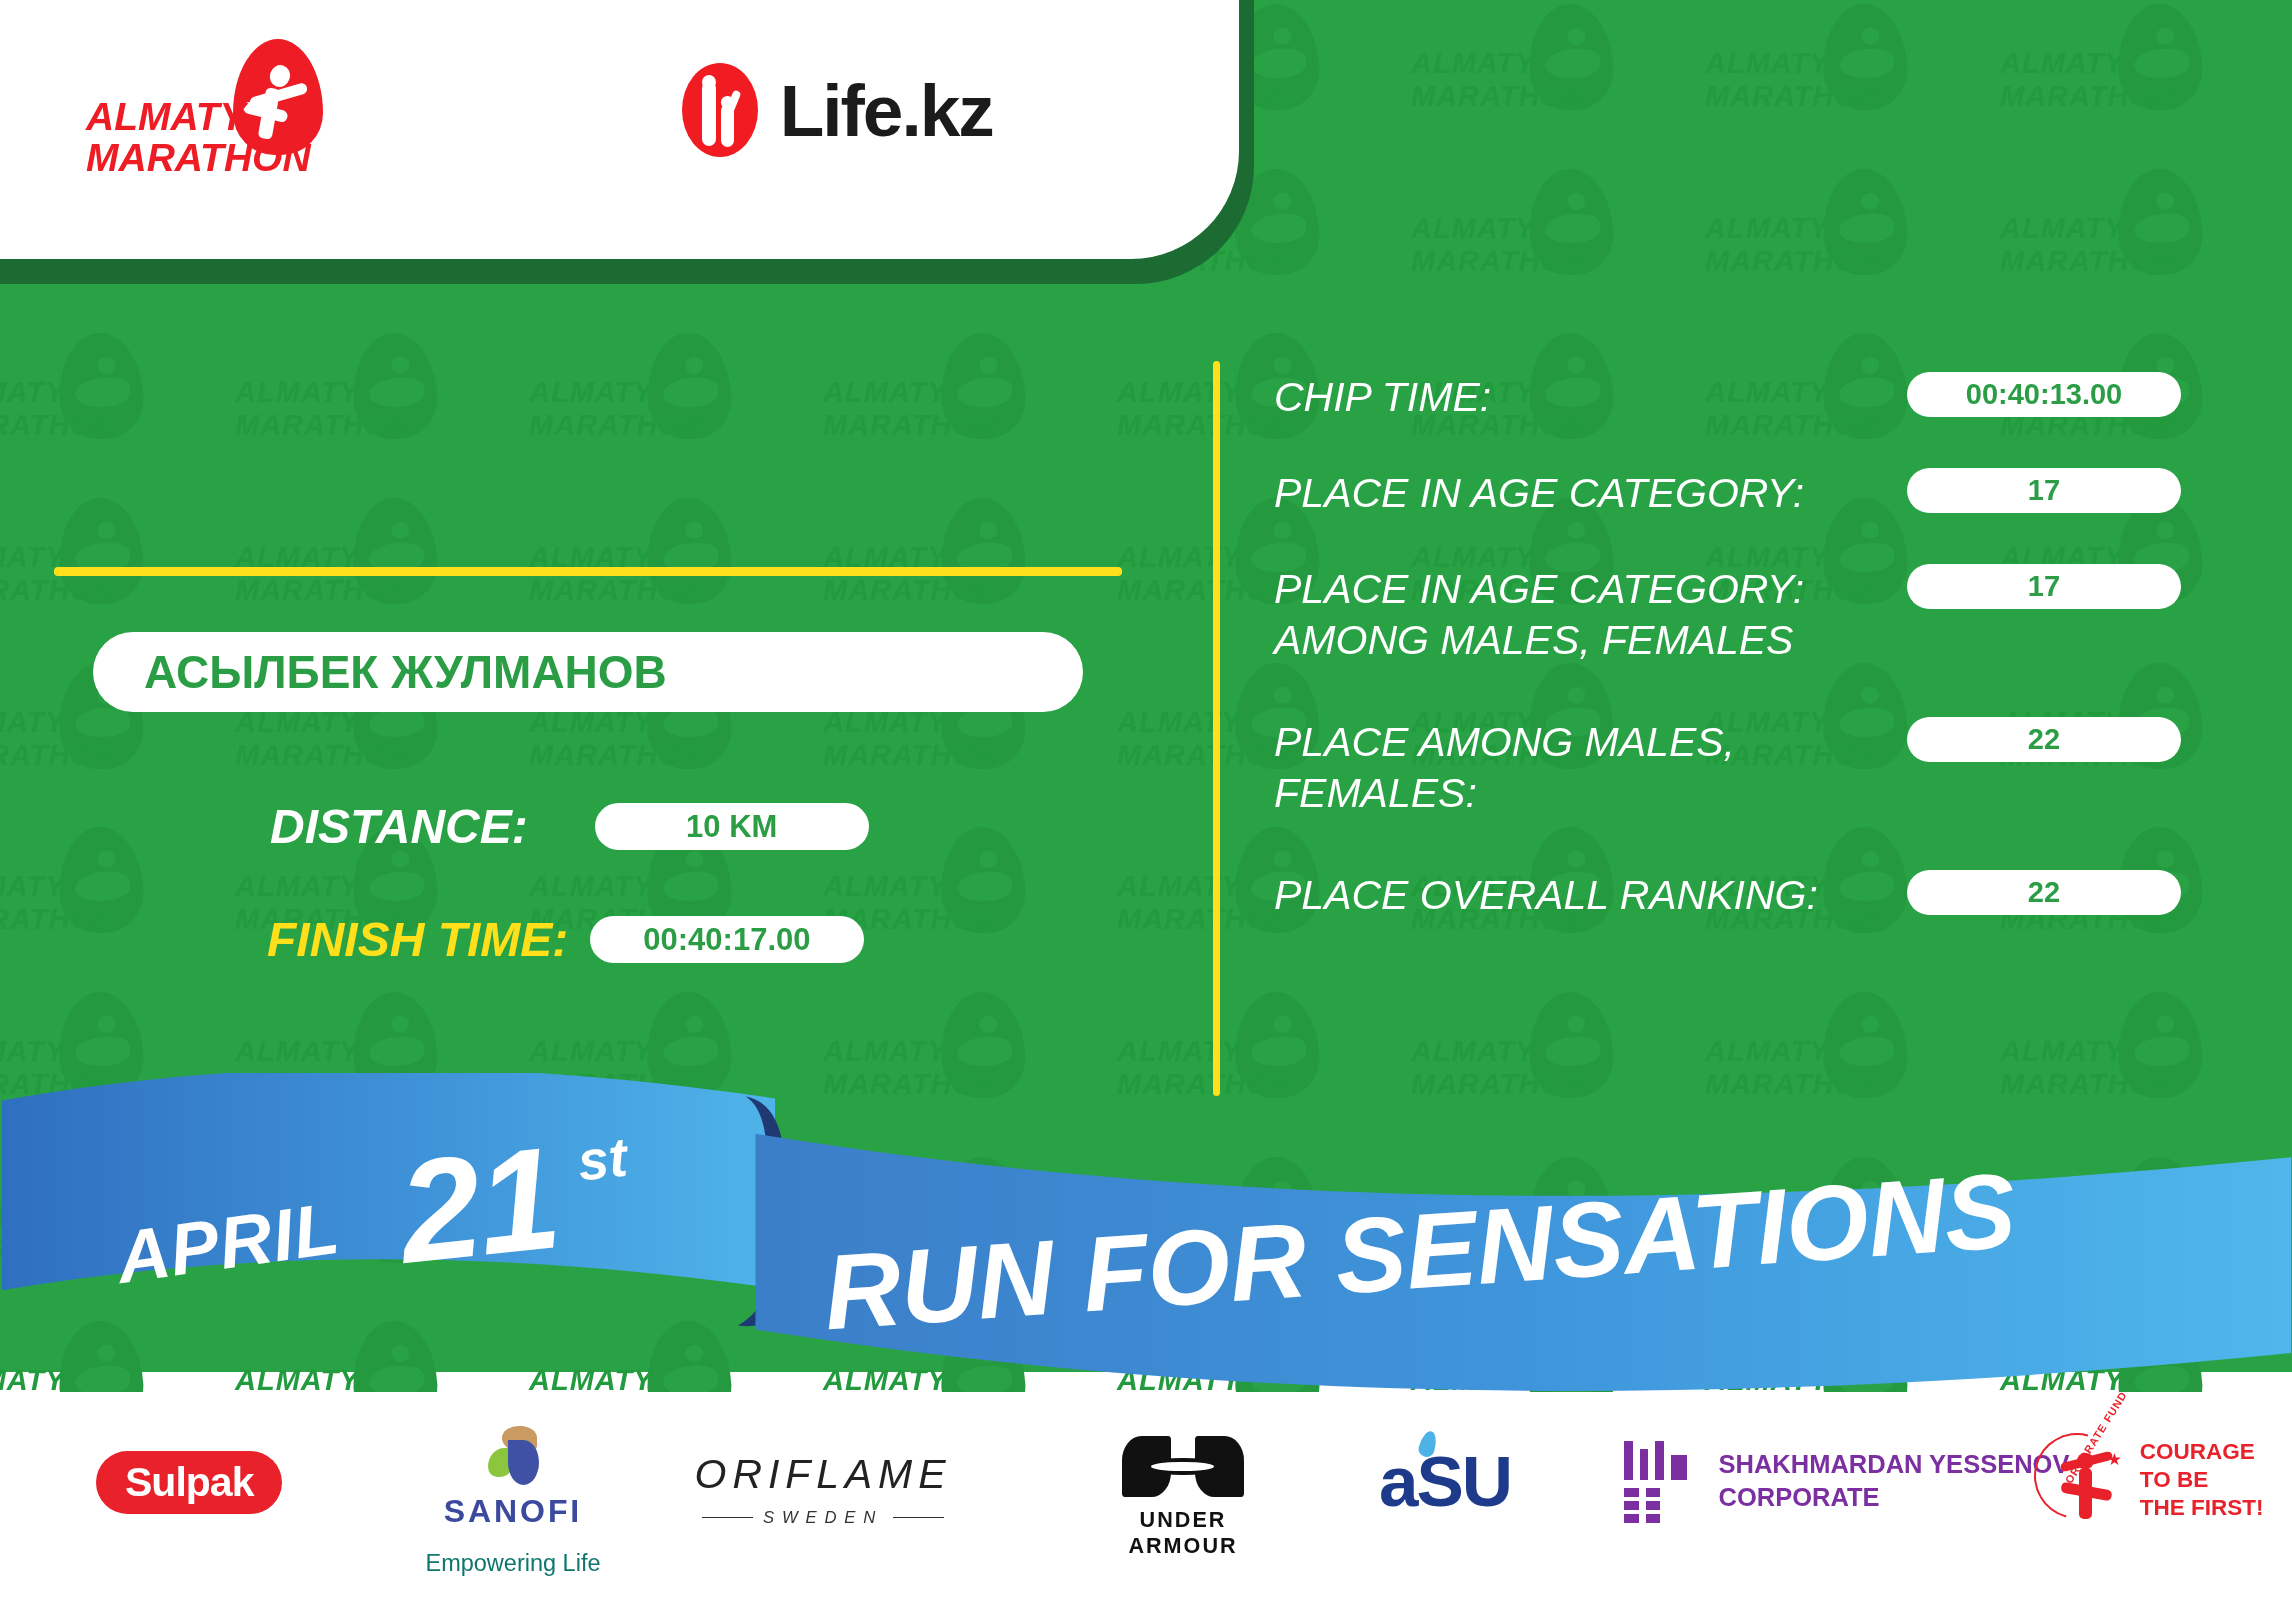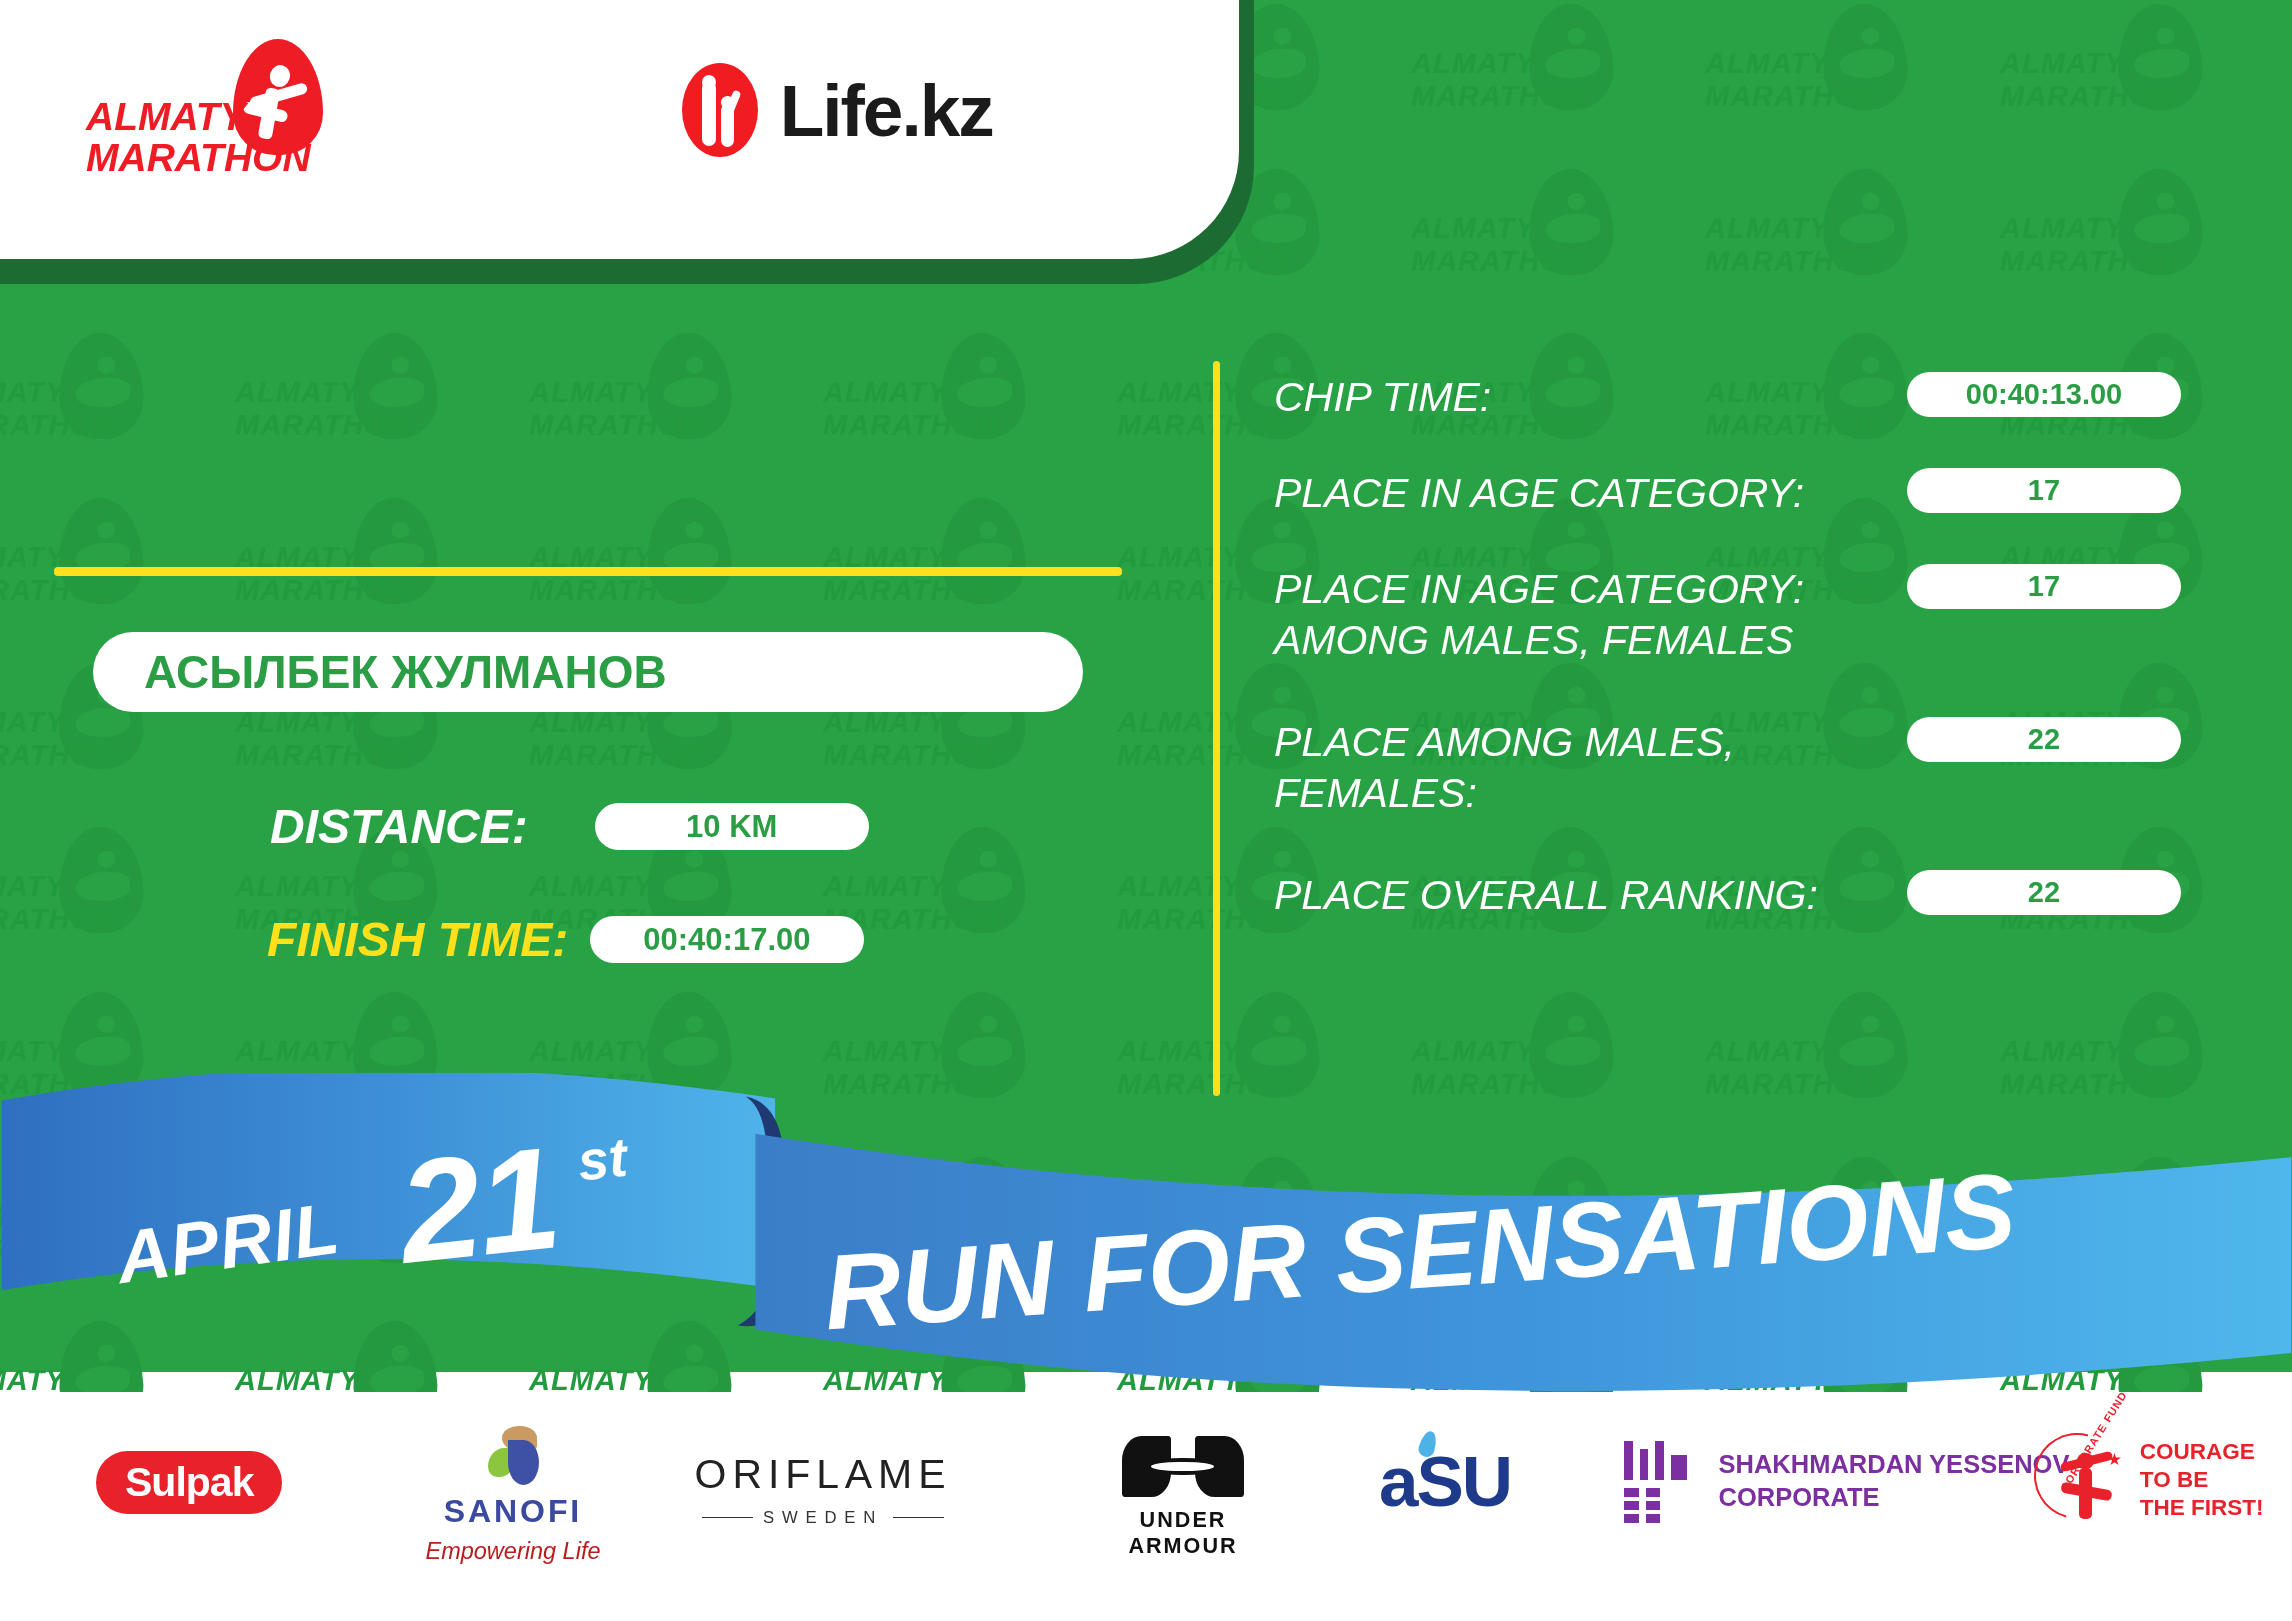--- a/index.html
+++ b/index.html
@@ -221,22 +221,22 @@
   }
   .sanofi-blue{
     position:absolute;left:29px;top:13.7px;width:31px;height:45px;
     background:#3f51a5;border-radius:0 60% 60% 60%;
   }
   .sanofi-green{
     position:absolute;left:9.8px;top:21.6px;width:25.5px;height:29px;
     background:#8cc63e;border-radius:70% 10% 60% 40%;
   }
   .sanofi-name{font-size:32px;font-weight:bold;color:#3b4a9e;letter-spacing:2.9px;}
-  .sanofi-tag{font-size:23.5px;color:#b91c1c;font-style:italic;margin-top:8px;}
-  #sp-oriflame{position:absolute;left:686px;top:1451px;text-align:center;width:274px;}
+  .sanofi-tag{font-size:23.5px;color:#0f766e;margin-top:20px;}
+  #sp-oriflame{position:absolute;left:686px;top:1451px;text-align:center;width:274px;font-style:italic;}
   .ori-name{font-size:41px;color:#222;letter-spacing:5.9px;}
   .ori-sub{
     font-size:16.7px;color:#333;letter-spacing:7.8px;margin-top:9.8px;
     display:flex;align-items:center;justify-content:center;gap:9.8px;
   }
   .ori-sub:before,.ori-sub:after{
     content:"";display:block;height:1px;width:51px;background:#333;
   }
   #sp-ua{position:absolute;left:1090px;top:1436px;text-align:center;width:186px;}
   .ua-mark{position:relative;width:122px;height:61px;margin:0 auto;}

